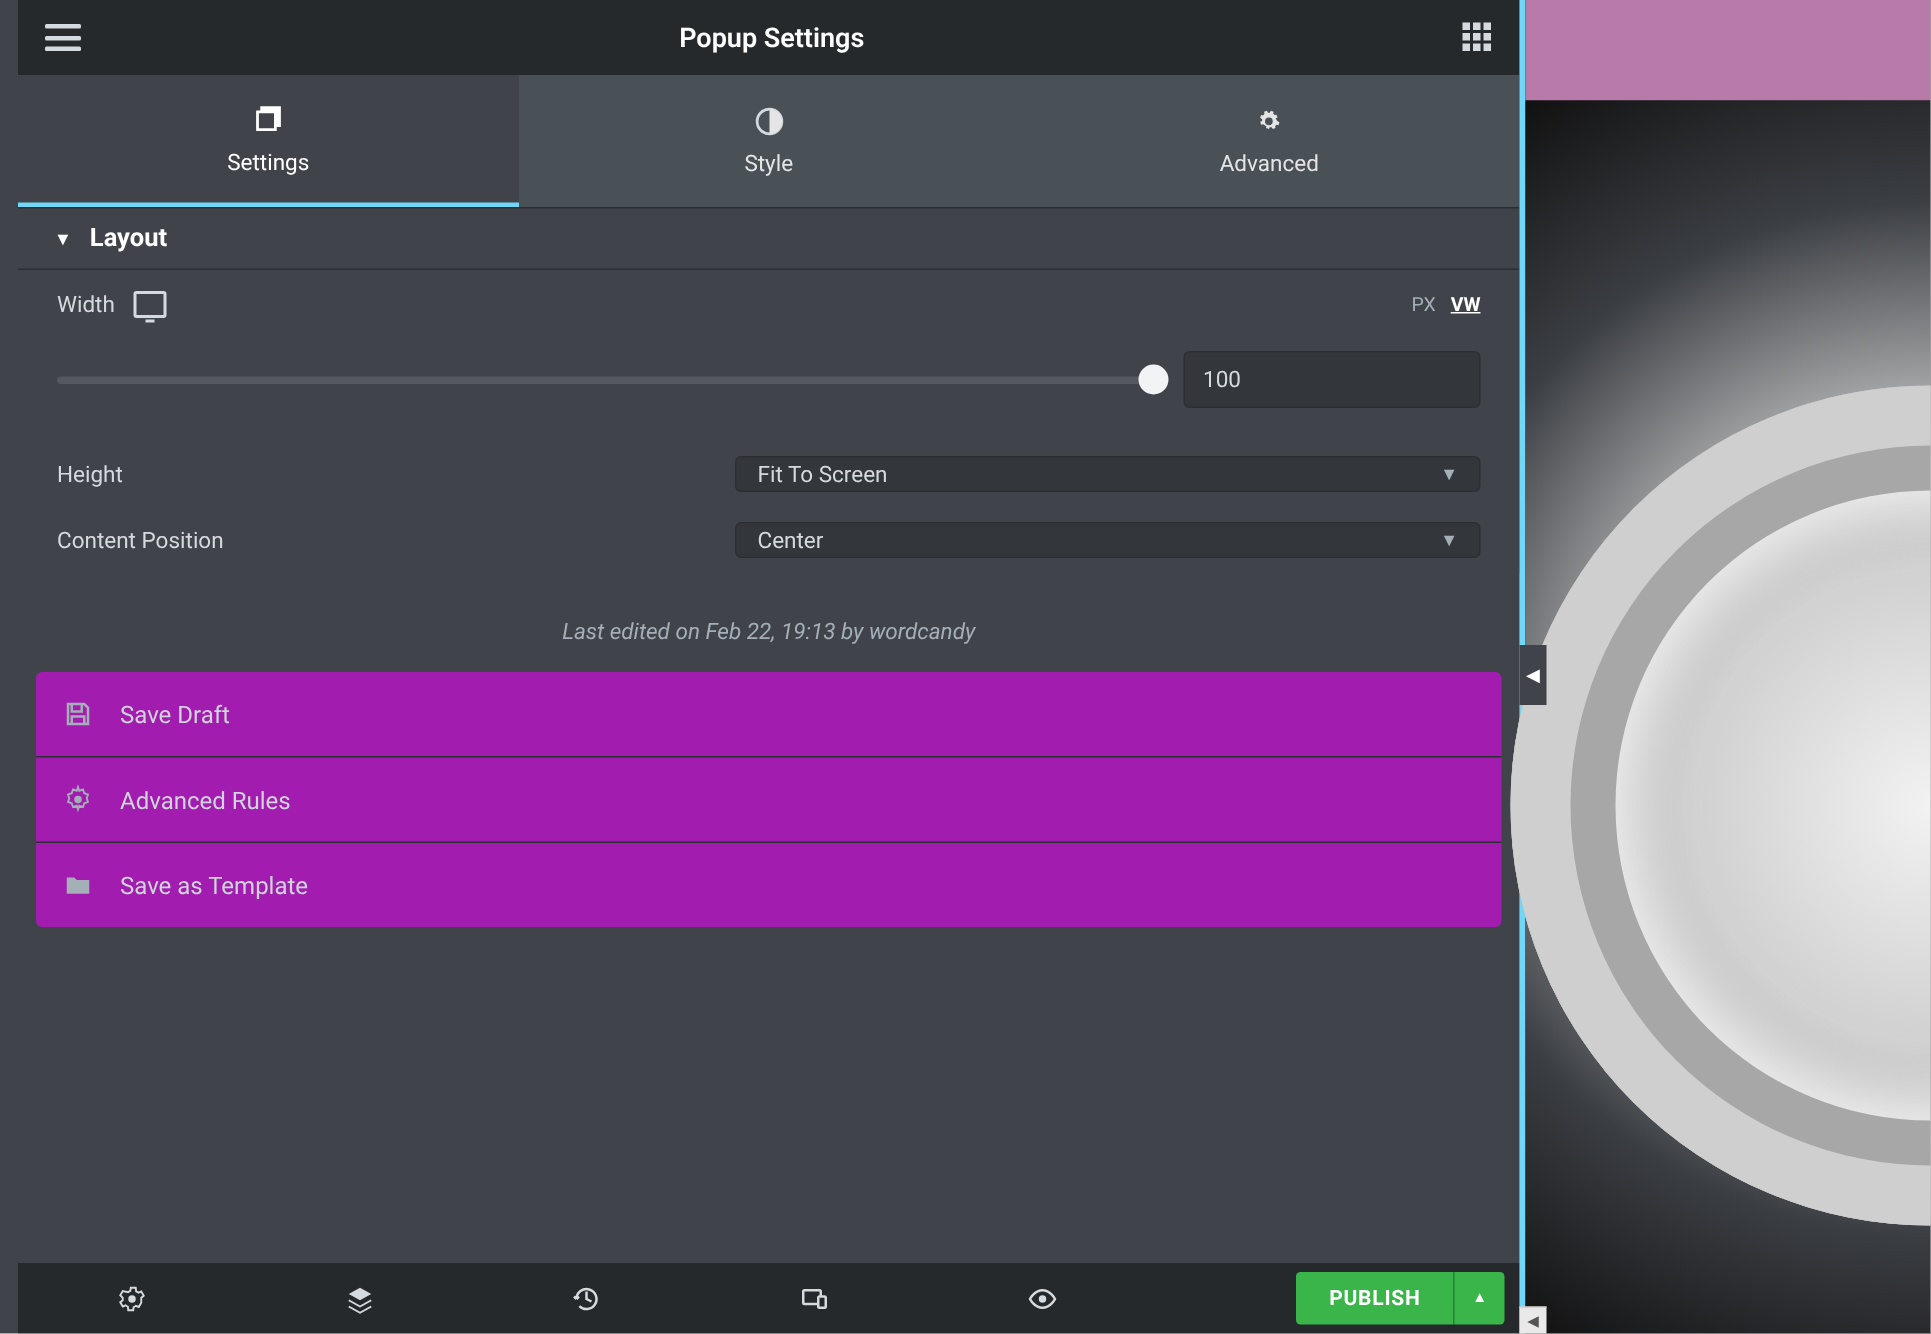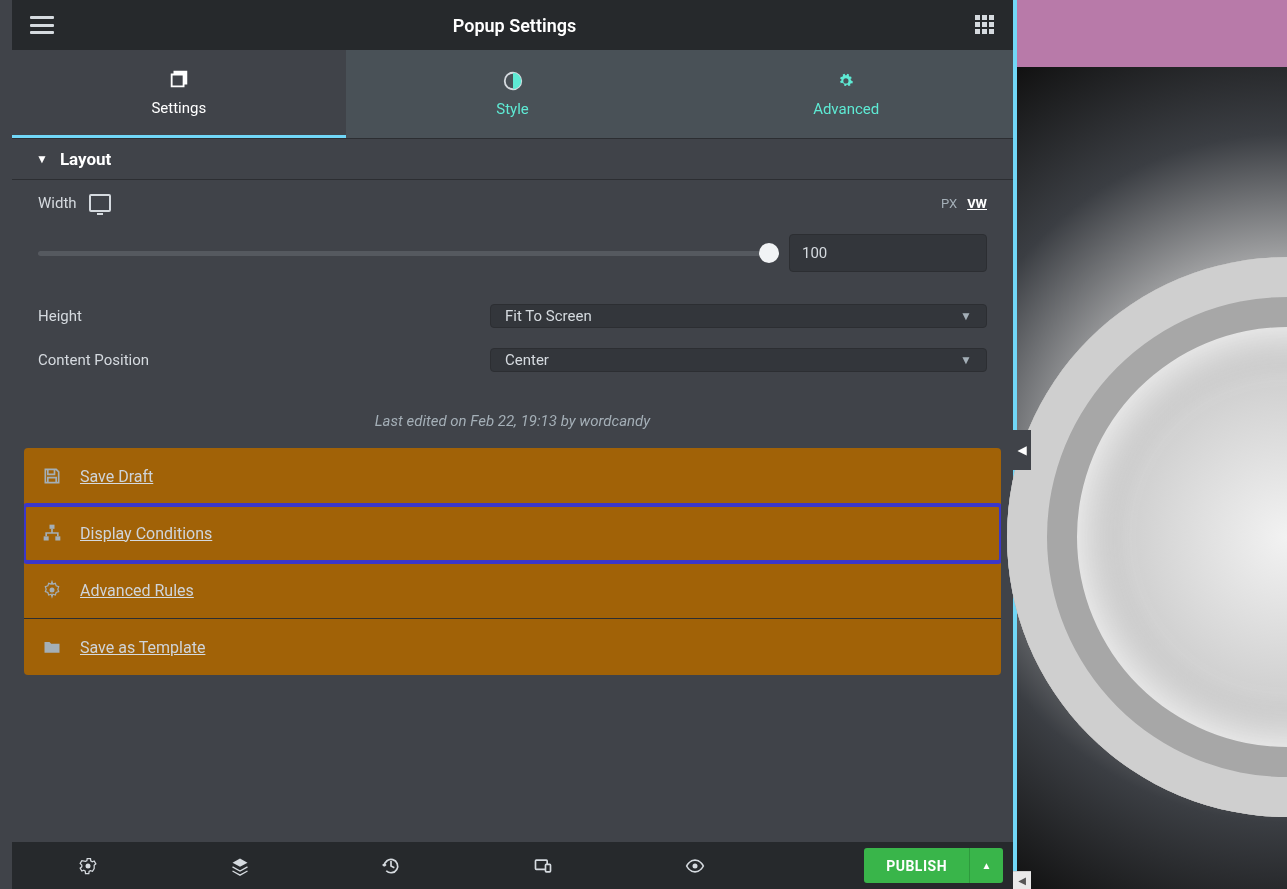--- a/index.html
+++ b/index.html
@@ -26,21 +26,21 @@
   }
 
   .topbar { height: 50px; background: #26292c; display: flex; align-items: center; justify-content: space-between; padding: 0 18px; }
   .hamburger { width: 24px; height: 18px; display: flex; flex-direction: column; justify-content: space-between; cursor: pointer; }
   .hamburger span { height: 3px; background: #d5dadf; border-radius: 1px; }
   .topbar-title { color: #fff; font-size: 18px; font-weight: 600; }
   .grid-icon { width: 20px; height: 20px; display: grid; grid-template-columns: repeat(3, 5px); grid-template-rows: repeat(3, 5px); gap: 2px; cursor: pointer; }
   .grid-icon span { background: #d5dadf; }
 
   .tabs { height: 88px; background: #495157; display: flex; }
-  .tab { flex: 1; display: flex; flex-direction: column; align-items: center; justify-content: center; gap: 8px; cursor: pointer; color: #5eead4; font-size: 15px; }
+  .tab { flex: 1; display: flex; flex-direction: column; align-items: center; justify-content: center; gap: 8px; cursor: pointer; color: #e5e5e5; font-size: 15px; }
   .tab.active { background: #404349; border-bottom: 3px solid #71d7f7; color: #fff; }
   .tab svg { width: 22px; height: 22px; fill: currentColor; }
 
   .section-header { height: 42px; background: #404349; border-top: 1px solid #2c2e32; border-bottom: 1px solid #2c2e32; display: flex; align-items: center; padding: 0 24px; gap: 12px; font-weight: 700; color: #fff; font-size: 17px; }
   .section-header .chev { font-size: 12px; }
 
   .body { background: #404349; }
   .row { display: flex; align-items: center; justify-content: space-between; padding: 14px 26px; }
   .row-label { color: #d5dadf; font-size: 15px; display: flex; align-items: center; gap: 12px; }
   .device-icon { width: 22px; height: 18px; border: 2px solid #d5dadf; border-radius: 2px; position: relative; display: inline-block; }
@@ -55,21 +55,21 @@
   .value-input { width: 198px; height: 38px; background: #33363b; border: 1px solid #2c2e32; border-radius: 4px; color: #d5dadf; padding: 0 12px; font-size: 15px; }
 
   .select { width: 497px; height: 24px; background: #33363b; border: 1px solid #2c2e32; border-radius: 4px; color: #d5dadf; padding: 0 14px; font-size: 15px; display: flex; align-items: center; justify-content: space-between; cursor: pointer; }
   .select .chev { color: #a4afb7; font-size: 12px; }
 
   .row.control { padding: 10px 26px; }
 
   .footer-area { margin-top: 16px; }
   .last-edited { text-align: center; color: #a4afb7; font-style: italic; font-size: 15px; padding: 14px 0 18px; }
 
-  .menu { margin: 0 12px 14px; border-radius: 4px; overflow: hidden; background: #a16207; text-decoration: underline; }
+  .menu { margin: 0 12px 14px; border-radius: 4px; overflow: hidden; background: #a21caf; }
   .menu-item { display: flex; align-items: center; gap: 18px; padding: 18px 18px; border-bottom: 1px solid #2c2e32; cursor: pointer; color: #cfd4da; font-size: 16px; }
   .menu-item:last-child { border-bottom: none; }
   .menu-item svg, .menu-item .mi-icon { width: 20px; height: 20px; fill: #a4afb7; color: #a4afb7; flex-shrink: 0; }
   .menu-item.highlighted { outline: 4px solid #3b37c9; outline-offset: -2px; border-radius: 3px; }
 
   .bottombar { height: 47px; background: #26292c; display: flex; align-items: center; margin-top: auto; }
   .bb-slot { flex: 1; display: flex; align-items: center; justify-content: center; }
   .bb-slot svg { width: 20px; height: 20px; fill: #d5dadf; cursor: pointer; }
   .publish-wrap { display: flex; height: 35px; margin-right: 10px; }
   .publish { background: #39b54a; color: #fff; font-weight: 700; letter-spacing: 0.5px; border: none; padding: 0 22px; cursor: pointer; font-size: 14px; border-radius: 3px 0 0 3px; }
@@ -170,29 +170,20 @@
     <div class="footer-area">
       <div class="last-edited">Last edited on Feb 22, 19:13 by wordcandy</div>
 
       <div class="menu">
         <div class="menu-item">
           <svg class="mi-icon" viewBox="0 0 24 24">
               <path d="M4 4h13l3 3v13H4z M7 4v6h8V4 M7 20v-6h10v6" fill="none" stroke="#a4afb7" stroke-width="2"></path>
             </svg>
           <span>Save Draft</span>
         </div>
-        <div class="menu-item highlighted">
-          <svg class="mi-icon" viewBox="0 0 24 24">
-              <rect x="9" y="2" width="6" height="5"></rect>
-              <rect x="2" y="16" width="6" height="5"></rect>
-              <rect x="16" y="16" width="6" height="5"></rect>
-              <path d="M12 7v5M5 16v-4h14v4" fill="none" stroke="#a4afb7" stroke-width="2"></path>
-            </svg>
-          <span>Display Conditions</span>
-        </div>
         <div class="menu-item">
           <svg class="mi-icon" viewBox="0 0 24 24">
               <circle cx="12" cy="12" r="3"></circle>
               <path d="M12 2l1 3 3-1 1 3 3 1-1 3 1 3-3 1-1 3-3-1-1 3-1-3-3 1-1-3-3-1 1-3-1-3 3-1 1-3 3 1z" fill="none" stroke="#a4afb7" stroke-width="1.5"></path>
             </svg>
           <span>Advanced Rules</span>
         </div>
         <div class="menu-item">
           <svg class="mi-icon" viewBox="0 0 24 24">
               <path d="M3 6h6l2 2h10v11H3z"></path>

